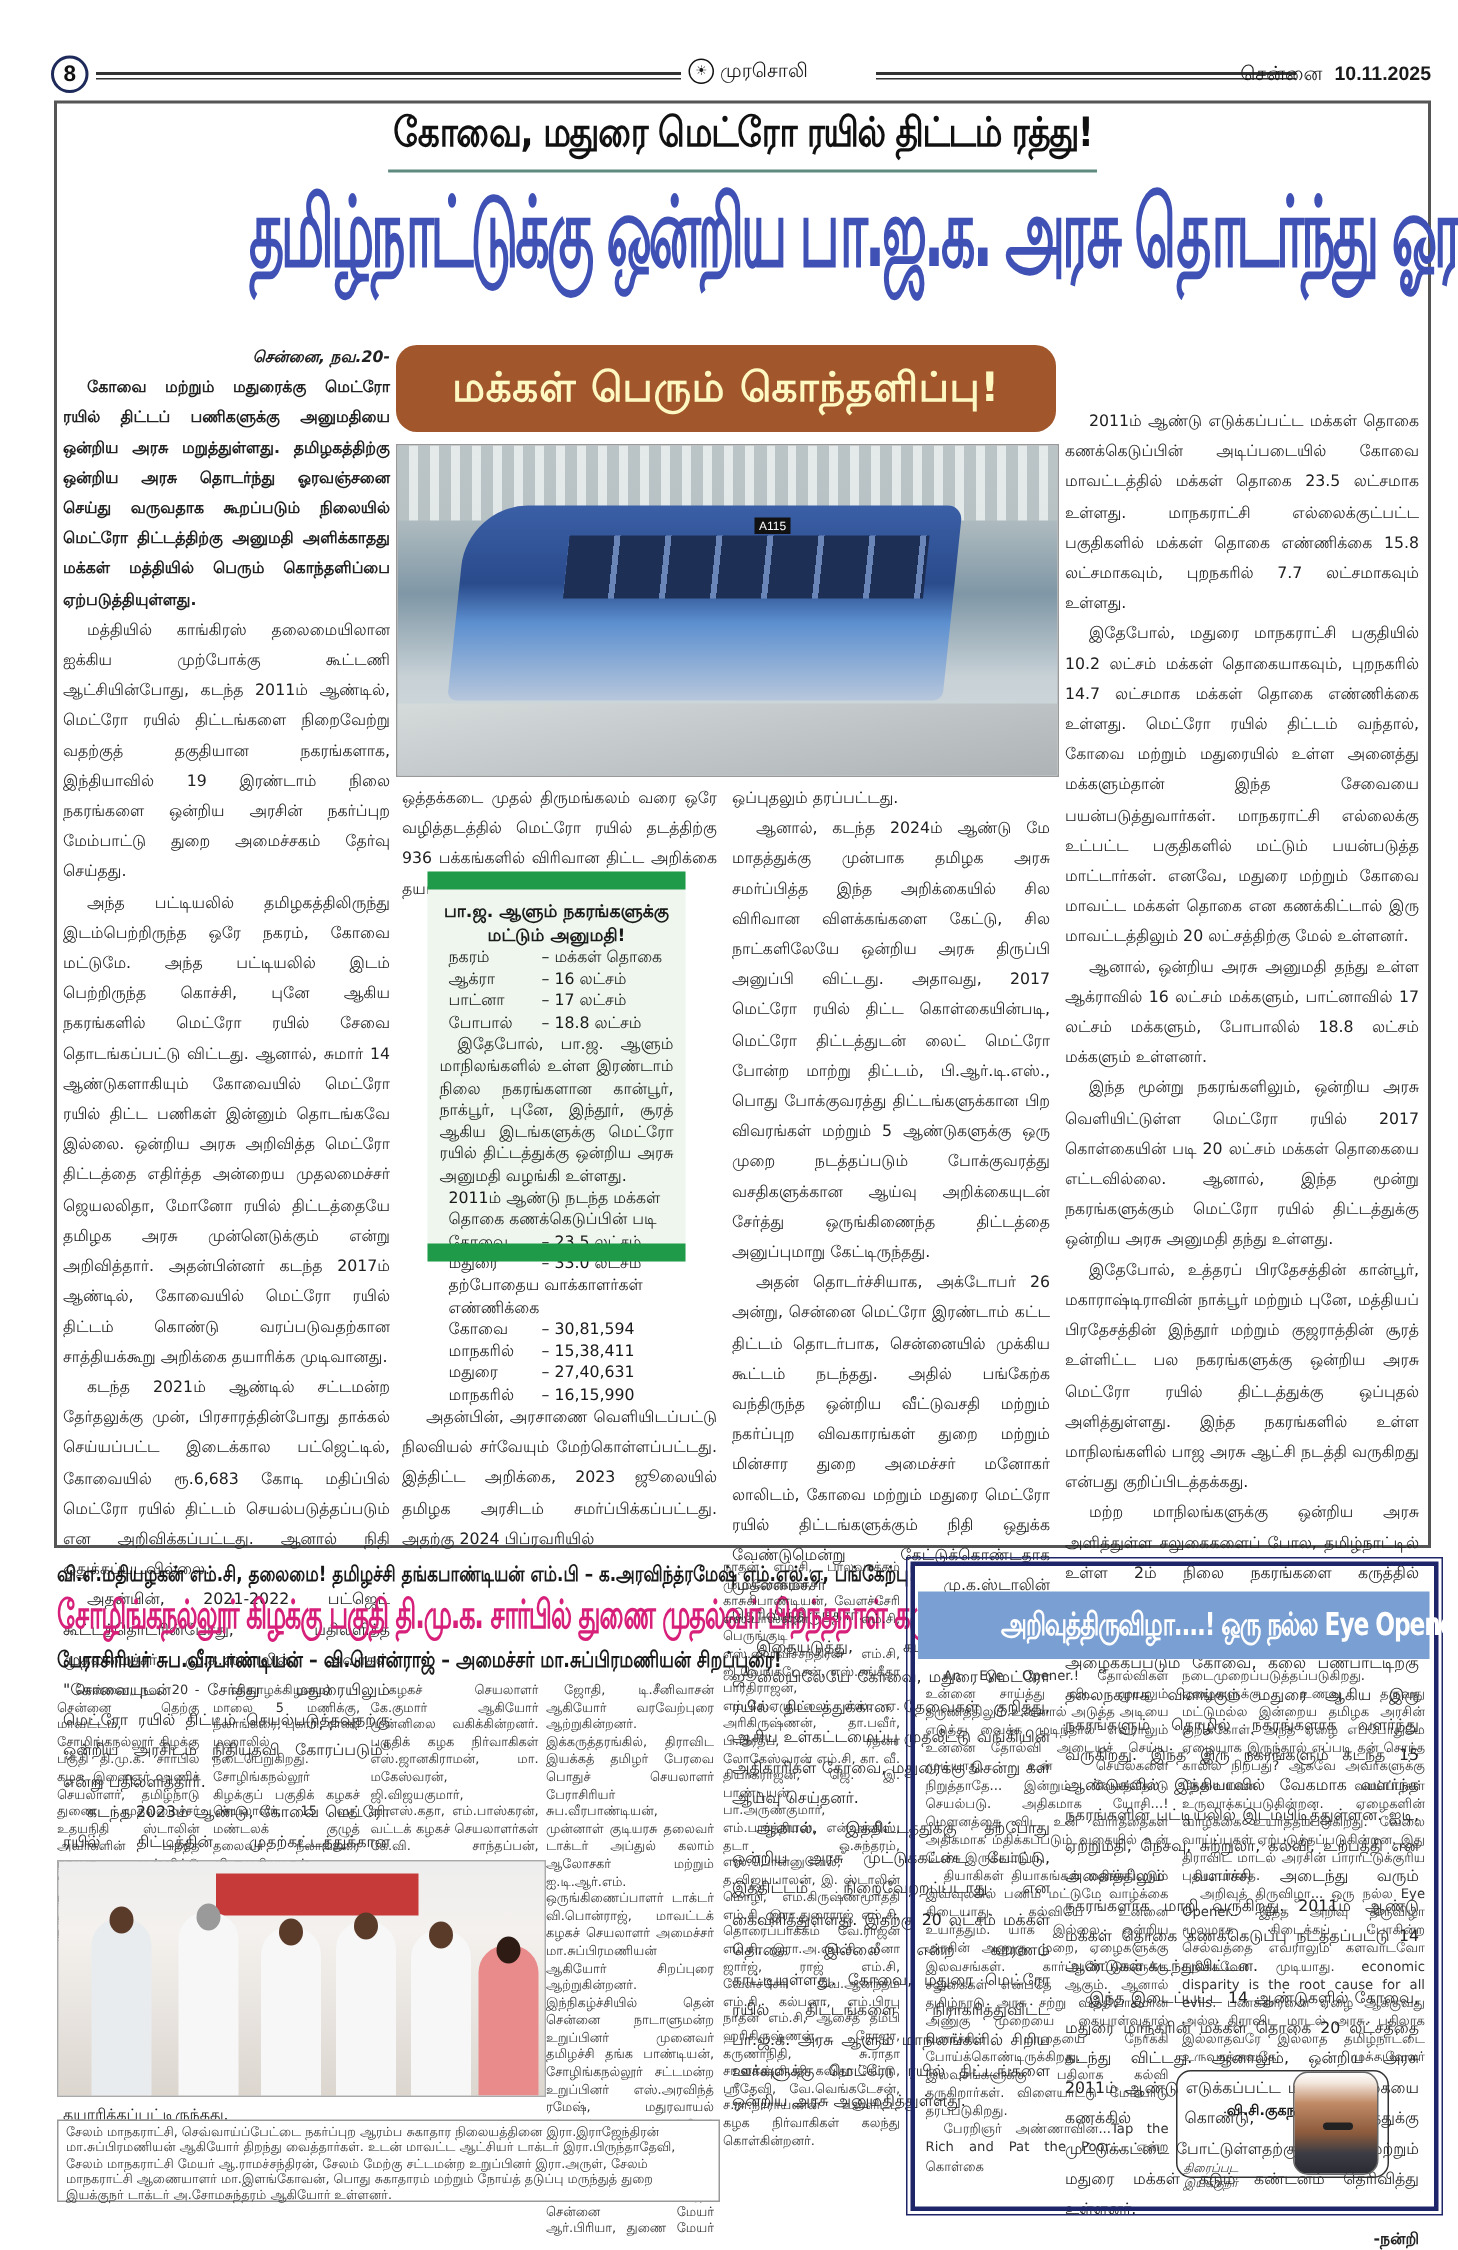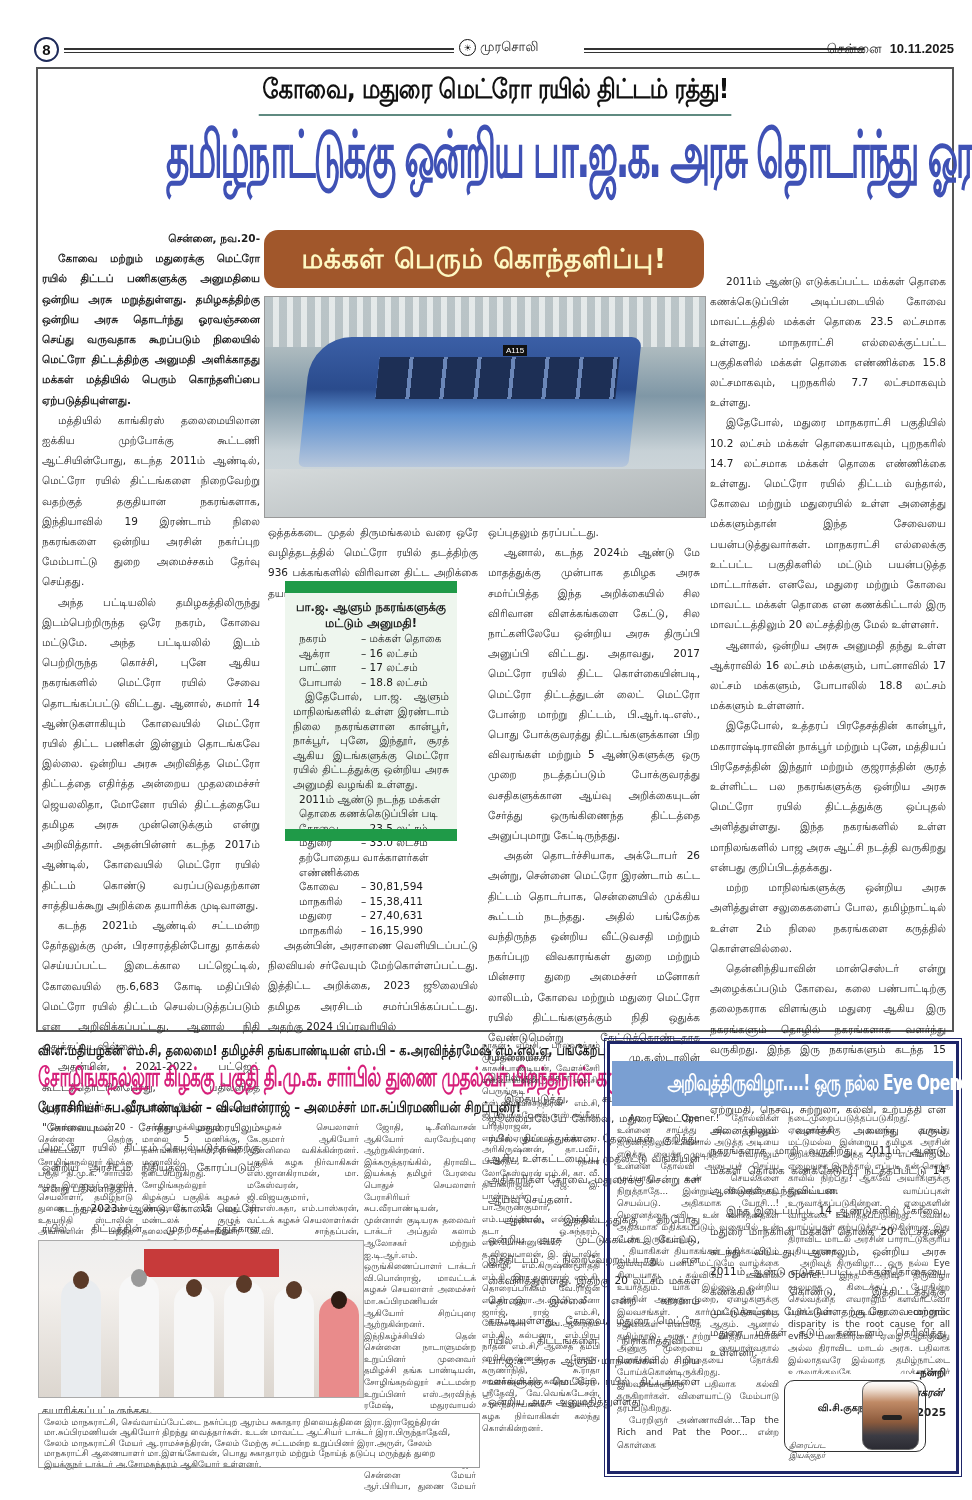--- a/index.html
+++ b/index.html
@@ -21,21 +21,21 @@
   .main-frame { position: absolute; left: 36px; top: 67px; width: 918px; height: 965px; border: 2px solid #555; }
   .kicker { position: absolute; left: 0; right: 0; top: 4px; text-align: center; }
   .kicker span { display: inline-block; font: bold 27px "DejaVu Sans", sans-serif; letter-spacing: -1px; padding: 0 4px 6px; border-bottom: 2px solid #5f8a80; color: #111; transform: scaleX(0.85); }
   .headline { position: absolute; left: 0; right: 0; top: 58px; text-align: center; font: bold 50px "DejaVu Sans", sans-serif; color: #3f51b5; letter-spacing: -3px; white-space: nowrap; transform: scaleX(0.72) scaleY(1.3); transform-origin: center; }
 
   
   .col { position: absolute; font: 10.5px "DejaVu Sans", sans-serif; line-height: 20.2px; text-align: justify; color: #222; }
   .col p { text-indent: 16px; margin-bottom: 0; }
   .col p.noind { text-indent: 0; }
   .col1 { left: 42px; top: 228px; width: 218px; }
-  .col1 .dateline { text-align: right; font-weight: bold; text-indent: 0; }
+  .col1 .dateline { text-align: right; font-weight: bold; text-indent: 0; font-style: italic; }
   .col1 .lead { font-weight: bold; }
   .col2 { left: 268px; top: 522px; width: 210px; }
   .col3 { left: 488px; top: 522px; width: 212px; }
   .col4 { left: 710px; top: 228px; width: 236px; margin-top: 43px; }
   .credit { text-align: right; font-weight: bold; text-indent: 0 !important; }
 
   
   .banner { position: absolute; left: 264px; top: 230px; width: 440px; height: 58px; background: #a1572b; border-radius: 14px; color: #fef9c3; font: bold 27px "DejaVu Sans", sans-serif; text-align: center; line-height: 58px; letter-spacing: 0.5px; }
   .photo-metro { position: absolute; left: 264px; top: 296px; width: 442px; height: 222px; background: linear-gradient(180deg,#c9d3d6 0%,#aab8bd 25%,#7f97a6 45%,#c7d1d6 70%,#d9dfe1 100%); overflow: hidden; border: 1px solid #999; }
   .photo-metro .roof { position: absolute; left: 0; right: 0; top: 0; height: 50px; background: repeating-linear-gradient(90deg,#b9c3c6 0 8px,#e8ecec 8px 14px); opacity: .9; }
@@ -188,20 +188,21 @@
   <p>ஆனால், கடந்த 2024ம் ஆண்டு மே மாதத்துக்கு முன்பாக தமிழக அரசு சமர்ப்பித்த இந்த அறிக்கையில் சில விரிவான விளக்கங்களை கேட்டு, சில நாட்களிலேயே ஒன்றிய அரசு திருப்பி அனுப்பி விட்டது. அதாவது, 2017 மெட்ரோ ரயில் திட்ட கொள்கையின்படி, மெட்ரோ திட்டத்துடன் லைட் மெட்ரோ போன்ற மாற்று திட்டம், பி.ஆர்.டி.எஸ்., பொது போக்குவரத்து திட்டங்களுக்கான பிற விவரங்கள் மற்றும் 5 ஆண்டுகளுக்கு ஒரு முறை நடத்தப்படும் போக்குவரத்து வசதிகளுக்கான ஆய்வு அறிக்கையுடன் சேர்த்து ஒருங்கிணைந்த திட்டத்தை அனுப்புமாறு கேட்டிருந்தது.</p>
   <p>அதன் தொடர்ச்சியாக, அக்டோபர் 26 அன்று, சென்னை மெட்ரோ இரண்டாம் கட்ட திட்டம் தொடர்பாக, சென்னையில் முக்கிய கூட்டம் நடந்தது. அதில் பங்கேற்க வந்திருந்த ஒன்றிய வீட்டுவசதி மற்றும் நகர்ப்புற விவகாரங்கள் துறை மற்றும் மின்சார துறை அமைச்சர் மனோகர் லாலிடம், கோவை மற்றும் மதுரை மெட்ரோ ரயில் திட்டங்களுக்கும் நிதி ஒதுக்க வேண்டுமென்று கேட்டுக்கொண்டதாக முதலமைச்சர் மு.க.ஸ்டாலின் தெரிவித்திருந்தார்.</p>
   <p>இதையடுத்து, கடந்த ஆண்டு ஜூலையிலேயே கோவை, மதுரை மெட்ரோ ரயில் திட்டத்துக்கான தேவைகள் குறித்து, ஆசிய உள்கட்டமைப்பு முதலீட்டு வங்கியின் அதிகாரிகள் கோவை, மதுரைக்கு சென்று கள ஆய்வு செய்தனர்.</p>
   <p>ஆனால், இத்திட்டத்துக்கு தற்போது ஒன்றிய அரசு முட்டுக்கட்டை போட்டு, இத்திட்டம் நிறைவேற்றப்படாது என கைவிரித்துள்ளது. இதற்கு 20 லட்சம் மக்கள் தொகை இல்லை என்ற காரணம் காட்டியுள்ளது. கோவை, மதுரை மெட்ரோ ரயில் திட்டங்களை நிராகரித்துவிட்ட பா.ஜ.க. அரசு ஆளும் மாநிலங்களில் சிறிய ஊர்களுக்கு மெட்ரோ ரயில் திட்டங்களை ஒன்றிய அரசு அனுமதித்துள்ளது.</p>
 </div>
 
 <div class="col col4">
   <p>2011ம் ஆண்டு எடுக்கப்பட்ட மக்கள் தொகை கணக்கெடுப்பின் அடிப்படையில் கோவை மாவட்டத்தில் மக்கள் தொகை 23.5 லட்சமாக உள்ளது. மாநகராட்சி எல்லைக்குட்பட்ட பகுதிகளில் மக்கள் தொகை எண்ணிக்கை 15.8 லட்சமாகவும், புறநகரில் 7.7 லட்சமாகவும் உள்ளது.</p>
   <p>இதேபோல், மதுரை மாநகராட்சி பகுதியில் 10.2 லட்சம் மக்கள் தொகையாகவும், புறநகரில் 14.7 லட்சமாக மக்கள் தொகை எண்ணிக்கை உள்ளது. மெட்ரோ ரயில் திட்டம் வந்தால், கோவை மற்றும் மதுரையில் உள்ள அனைத்து மக்களும்தான் இந்த சேவையை பயன்படுத்துவார்கள். மாநகராட்சி எல்லைக்கு உட்பட்ட பகுதிகளில் மட்டும் பயன்படுத்த மாட்டார்கள். எனவே, மதுரை மற்றும் கோவை மாவட்ட மக்கள் தொகை என கணக்கிட்டால் இரு மாவட்டத்திலும் 20 லட்சத்திற்கு மேல் உள்ளனர்.</p>
   <p>ஆனால், ஒன்றிய அரசு அனுமதி தந்து உள்ள ஆக்ராவில் 16 லட்சம் மக்களும், பாட்னாவில் 17 லட்சம் மக்களும், போபாலில் 18.8 லட்சம் மக்களும் உள்ளனர்.</p>
+  <p>இந்த மூன்று நகரங்களிலும், ஒன்றிய அரசு வெளியிட்டுள்ள மெட்ரோ ரயில் 2017 கொள்கையின் படி 20 லட்சம் மக்கள் தொகையை எட்டவில்லை. ஆனால், இந்த மூன்று நகரங்களுக்கும் மெட்ரோ ரயில் திட்டத்துக்கு ஒன்றிய அரசு அனுமதி தந்து உள்ளது.</p>
   <p>இதேபோல், உத்தரப் பிரதேசத்தின் கான்பூர், மகாராஷ்டிராவின் நாக்பூர் மற்றும் புனே, மத்தியப் பிரதேசத்தின் இந்தூர் மற்றும் குஜராத்தின் சூரத் உள்ளிட்ட பல நகரங்களுக்கு ஒன்றிய அரசு மெட்ரோ ரயில் திட்டத்துக்கு ஒப்புதல் அளித்துள்ளது. இந்த நகரங்களில் உள்ள மாநிலங்களில் பாஜ அரசு ஆட்சி நடத்தி வருகிறது என்பது குறிப்பிடத்தக்கது.</p>
   <p>மற்ற மாநிலங்களுக்கு ஒன்றிய அரசு அளித்துள்ள சலுகைகளைப் போல, தமிழ்நாட்டில் உள்ள 2ம் நிலை நகரங்களை கருத்தில் கொள்ளவில்லை.</p>
   <p>தென்னிந்தியாவின் மான்செஸ்டர் என்று அழைக்கப்படும் கோவை, கலை பண்பாட்டிற்கு தலைநகராக விளங்கும் மதுரை ஆகிய இரு நகரங்களும் தொழில் நகரங்களாக வளர்ந்து வருகிறது. இந்த இரு நகரங்களும் கடந்த 15 ஆண்டுகளில் இந்தியாவில் வேகமாக வளர்ந்த நகரங்களின் பட்டியலில் இடம்பிடித்துள்ளன. ஐடி, ஏற்றுமதி, நெசவு, சுற்றுலா, கல்வி, உற்பத்தி என அனைத்திலும் வளர்ச்சி அடைந்து வரும் நகரங்களாக மாறி வருகிறது. 2011ம் ஆண்டு மக்கள் தொகை கணக்கெடுப்பு நடத்தப்பட்டு 14 ஆண்டுகள் கடந்துவிட்டன.</p>
   <p>இந்த இடைப்பட்ட 14 ஆண்டுகளில் கோவை, மதுரை மாநகரின் மக்கள் தொகை 20 லட்சத்தை கடந்து விட்டது. ஆனாலும், ஒன்றிய அரசு 2011ம் ஆண்டு எடுக்கப்பட்ட மக்கள்தொகையை கணக்கில் கொண்டு, இத்திட்டத்துக்கு முட்டுக்கட்டை போட்டுள்ளதற்கு கோவை மற்றும் மதுரை மக்கள் கடும் கண்டனம் தெரிவித்து உள்ளனர்.</p>
   <p class="credit">-நன்றி</p>
   <p class="credit" style="font-style:italic;">'தினகரன்'</p>
   <p class="credit">19.11.2025</p>
 </div>
 
 <div class="b-kicker">வி.எ.மதியழகன் எம்.சி, தலைமை! தமிழச்சி தங்கபாண்டியன் எம்.பி – க.அரவிந்த்ரமேஷ் எம்.எல்.ஏ, பங்கேற்பு!</div>

